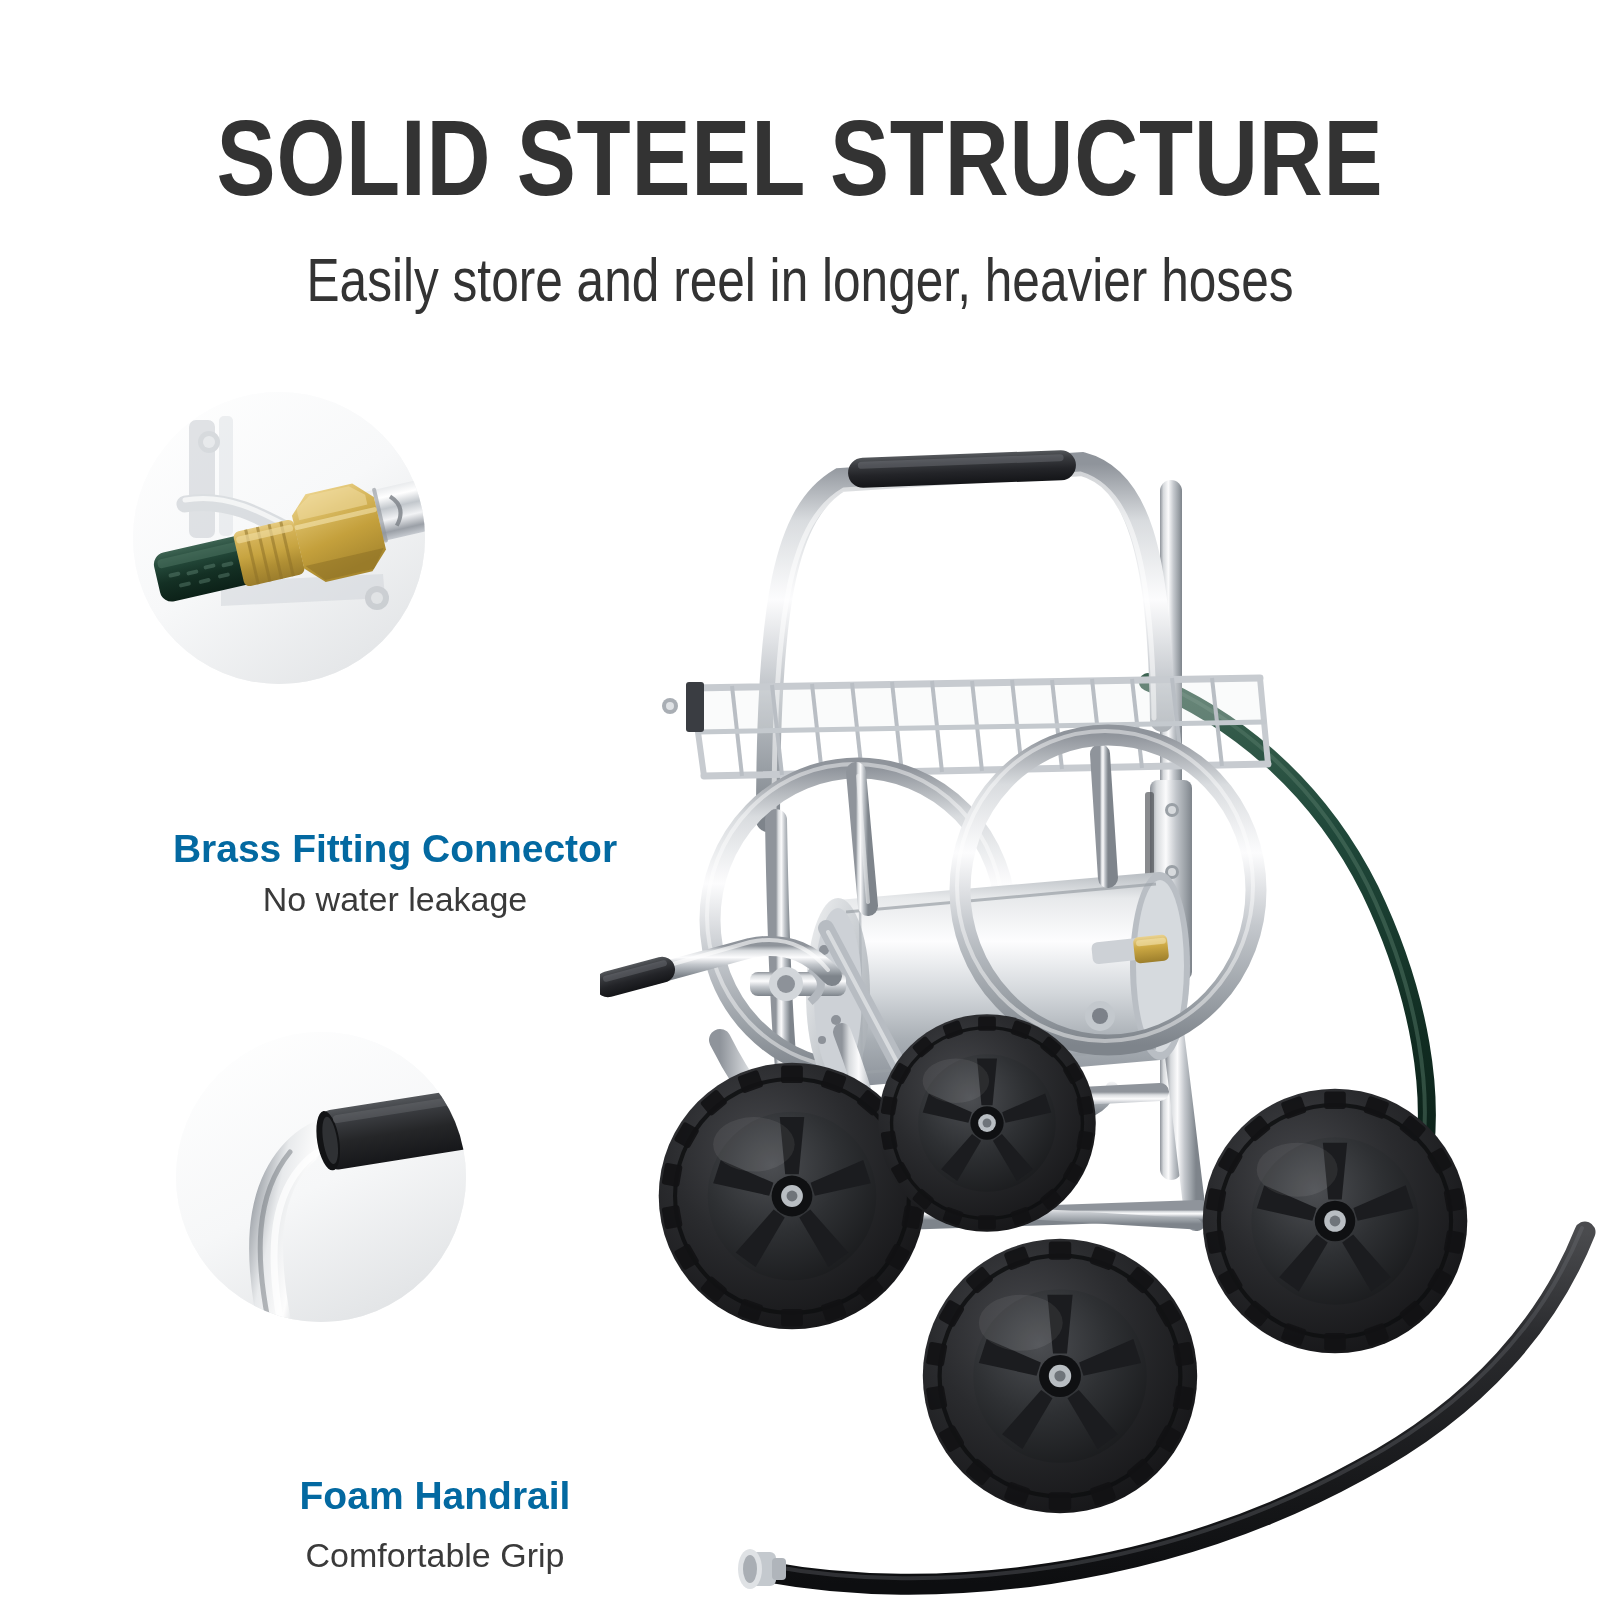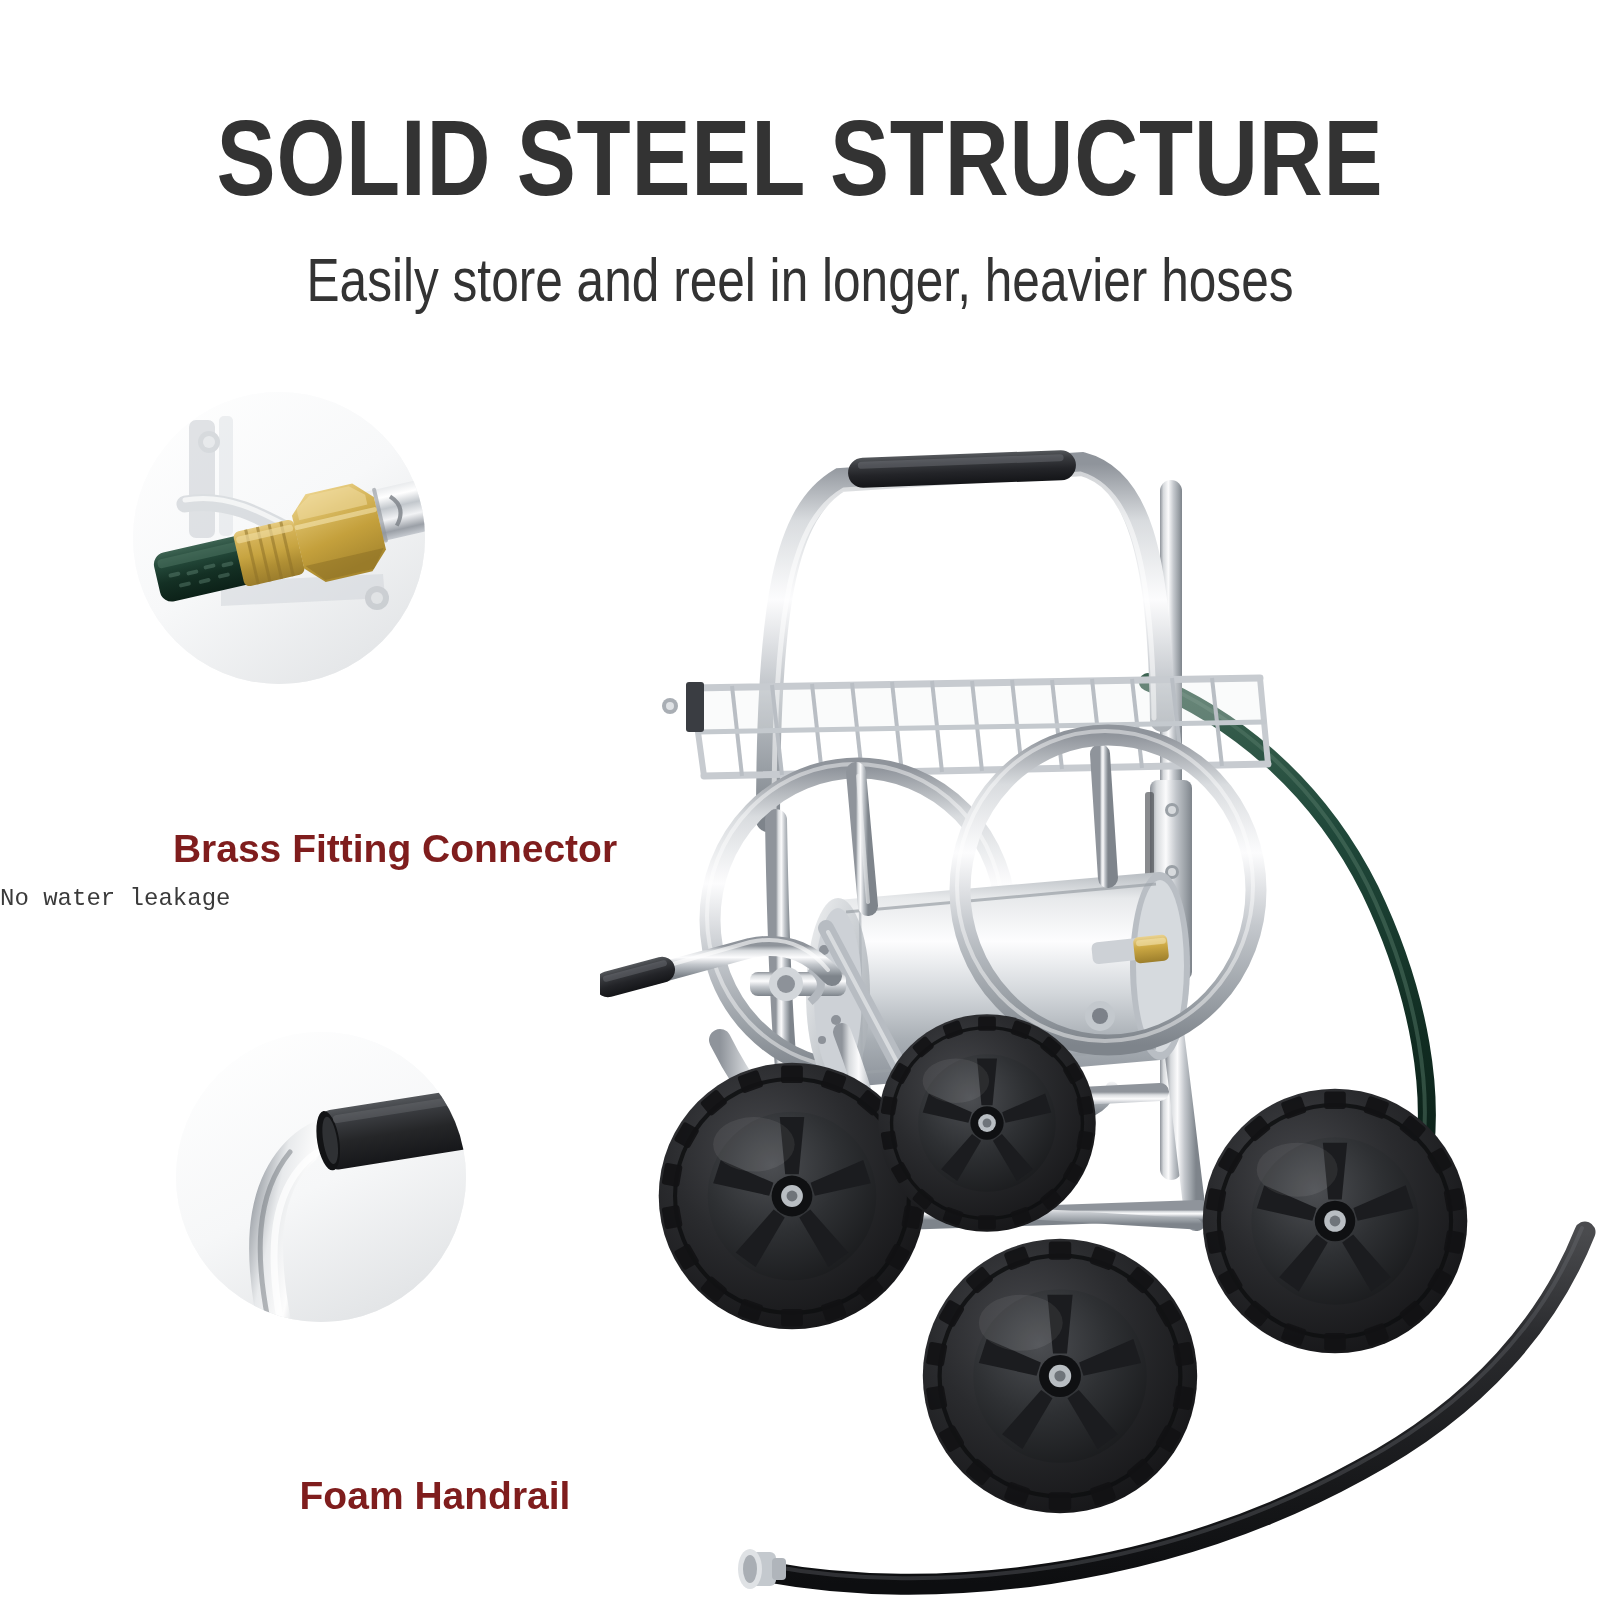--- a/index.html
+++ b/index.html
@@ -73,32 +73,31 @@
     background:
       radial-gradient(circle at 30% 24%, #ffffff 0%, #fafbfb 45%, #f0f1f2 75%, #e8e9eb 100%);
   }
 
   .caption-title {
     position: absolute;
     text-align: center;
     font-weight: bold;
     font-size: 39px;
     line-height: 46px;
-    color: #7f1d1d;
+    color: #0369a1;
     white-space: nowrap;
   }
   .caption-sub {
     position: absolute;
-    text-align: left;
+    text-align: center;
     font-weight: normal;
-    font-size: 24px;
+    font-size: 34px;
     line-height: 42px;
     color: #3a3a3a;
     white-space: nowrap;
-    font-family: Liberation Mono, monospace;
   }
   #cap-brass-title { left: 0;   top: 826px;  width: 790px; }
   #cap-brass-sub   { left: 0;   top: 878px;  width: 790px; }
   #cap-foam-title  { left: 40px; top: 1473px; width: 790px; }
   #cap-foam-sub    { left: 40px; top: 1534px; width: 790px; }
 
   
   #product-stage {
     position: absolute;
     left: 600px;
@@ -252,20 +251,21 @@
       <g transform="rotate(-9 220 102)">
         <rect x="148" y="68" width="160" height="60" rx="10" fill="url(#foamG)"></rect>
         <ellipse cx="152" cy="98" rx="11" ry="30" fill="#121315"></ellipse>
         <ellipse cx="154" cy="98" rx="7" ry="24" fill="#2f3134"></ellipse>
         <rect x="160" y="74" width="144" height="8" rx="4" fill="#6a6d72" opacity="0.45"></rect>
       </g>
     </svg>
   </div>
 
   <div class="caption-title" id="cap-foam-title">Foam Handrail</div>
+  <div class="caption-sub" id="cap-foam-sub">Comfortable Grip</div>
 
   <div id="product-stage">
     <svg width="1000" height="1180" viewBox="0 0 1000 1180">
       <defs>
 
         <linearGradient id="tubeV" x1="0" y1="0" x2="1" y2="0">
           <stop offset="0%" stop-color="#8f949b"></stop>
           <stop offset="16%" stop-color="#d7dadd"></stop>
           <stop offset="38%" stop-color="#fbfbfc"></stop>
           <stop offset="62%" stop-color="#c3c7cc"></stop>

